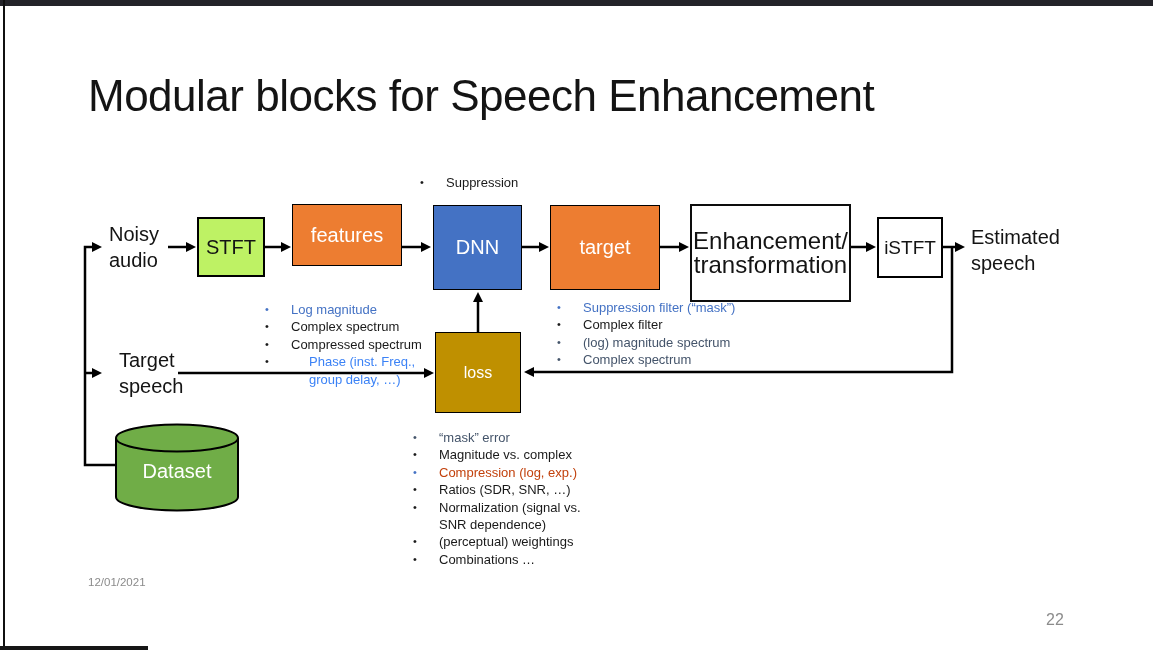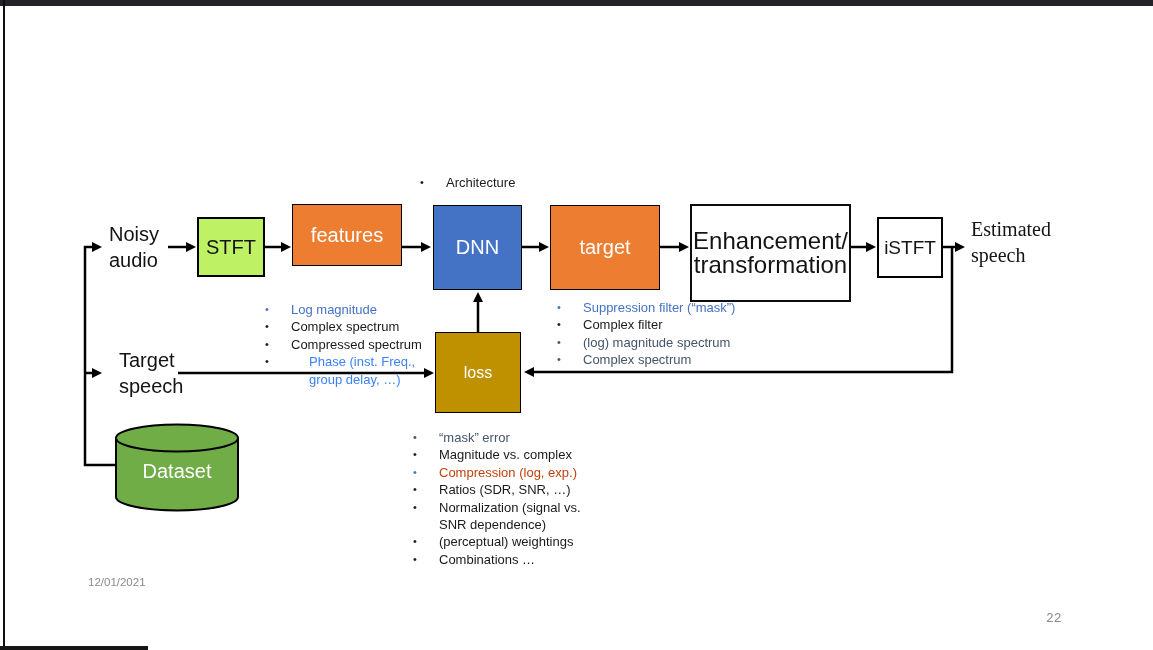--- a/index.html
+++ b/index.html
@@ -25,44 +25,45 @@
   .b-istft{left:877px;top:217px;width:66px;height:61px;background:#ffffff;border:2px solid #000;font-size:19px;}
   .b-loss{left:435px;top:332px;width:86px;height:81px;background:#BF9000;border:1.5px solid #000;color:#fff;font-size:16px;}
   
   .cyl{position:absolute;left:112px;top:421px;z-index:2;}
   .cyl-label{position:absolute;left:112px;top:460px;width:130px;text-align:center;color:#fff;
              font-size:20px;z-index:3;}
   
   .iolabel{position:absolute;font-size:20px;line-height:26px;color:#141414;white-space:pre-line;z-index:3;}
   .l-noisy{left:109px;top:221px;}
   .l-targetspeech{left:119px;top:347px;}
-  .l-estimated{left:971px;top:216px;font-family:Liberation Serif, serif;}
+  .l-estimated{left:971px;top:224px;}
   
   .blist{position:absolute;z-index:3;font-size:13px;}
   .li{display:flex;line-height:17.4px;}
   .dot{width:26px;flex:0 0 26px;font-size:11px;color:#1a1a1a;}
   .txt{white-space:pre-line;}
   .bl-arch{left:420px;top:174px;}
   .bl-feat{left:265px;top:301px;}
   .bl-target{left:557px;top:299px;}
   .bl-loss{left:413px;top:429px;}
   
   .footer-date{position:absolute;left:88px;top:576px;font-size:11.5px;color:#8b8b8b;z-index:3;}
   .footer-caption{position:absolute;left:300px;top:602px;width:556px;text-align:center;font-size:11.5px;
                   line-height:17px;color:#8b8b8b;white-space:pre-line;z-index:3;}
-  .footer-page{position:absolute;left:1046px;top:611px;font-size:13px;color:#8b8b8b;z-index:3;font-family:Liberation Mono, monospace;}
+  .footer-page{position:absolute;left:1046px;top:611px;font-size:16px;color:#8b8b8b;z-index:3;}
 </style>
 </head>
 <body>
 
 <div class="screen">
   <div class="topbar"></div>
   <div class="leftline"></div>
   <div class="bottomstub"></div>
 
+  <div class="title">Modular blocks for Speech Enhancement</div>
 
   <svg class="wires" width="1153" height="650" viewBox="0 0 1153 650">
     <defs>
       <marker id="ah" markerUnits="userSpaceOnUse" markerWidth="12" markerHeight="12" refX="0" refY="5" orient="auto">
         <path d="M0 0 L10 5 L0 10 Z" fill="#000"></path>
       </marker>
     </defs>
     <g stroke="#000" stroke-width="2.5" fill="none">
       <path d="M116 465 L85 465 L85 247 L92 247" marker-end="url(#ah)"></path>
       <path d="M85 373 L92 373" marker-end="url(#ah)"></path>
@@ -97,21 +98,21 @@
   <div class="iolabel l-noisy">Noisy
 audio</div>
   <div class="iolabel l-targetspeech">Target
 speech</div>
   <div class="iolabel l-estimated">Estimated
 speech</div>
 
   <div class="blist bl-arch">
       <div class="li">
         <span class="dot" style="color: rgb(26, 26, 26);">•</span>
-        <span class="txt" style="color: rgb(26, 26, 26);">Architecture</span>
+        <span class="txt" style="color: rgb(26, 26, 26);">Suppression</span>
       </div>
     </div>
   <div class="blist bl-feat">
       <div class="li">
         <span class="dot" style="color: rgb(68, 114, 196);">•</span>
         <span class="txt" style="color: rgb(68, 114, 196);">Log magnitude</span>
       </div>
       <div class="li">
         <span class="dot" style="color: rgb(26, 26, 26);">•</span>
         <span class="txt" style="color: rgb(26, 26, 26);">Complex spectrum</span>

